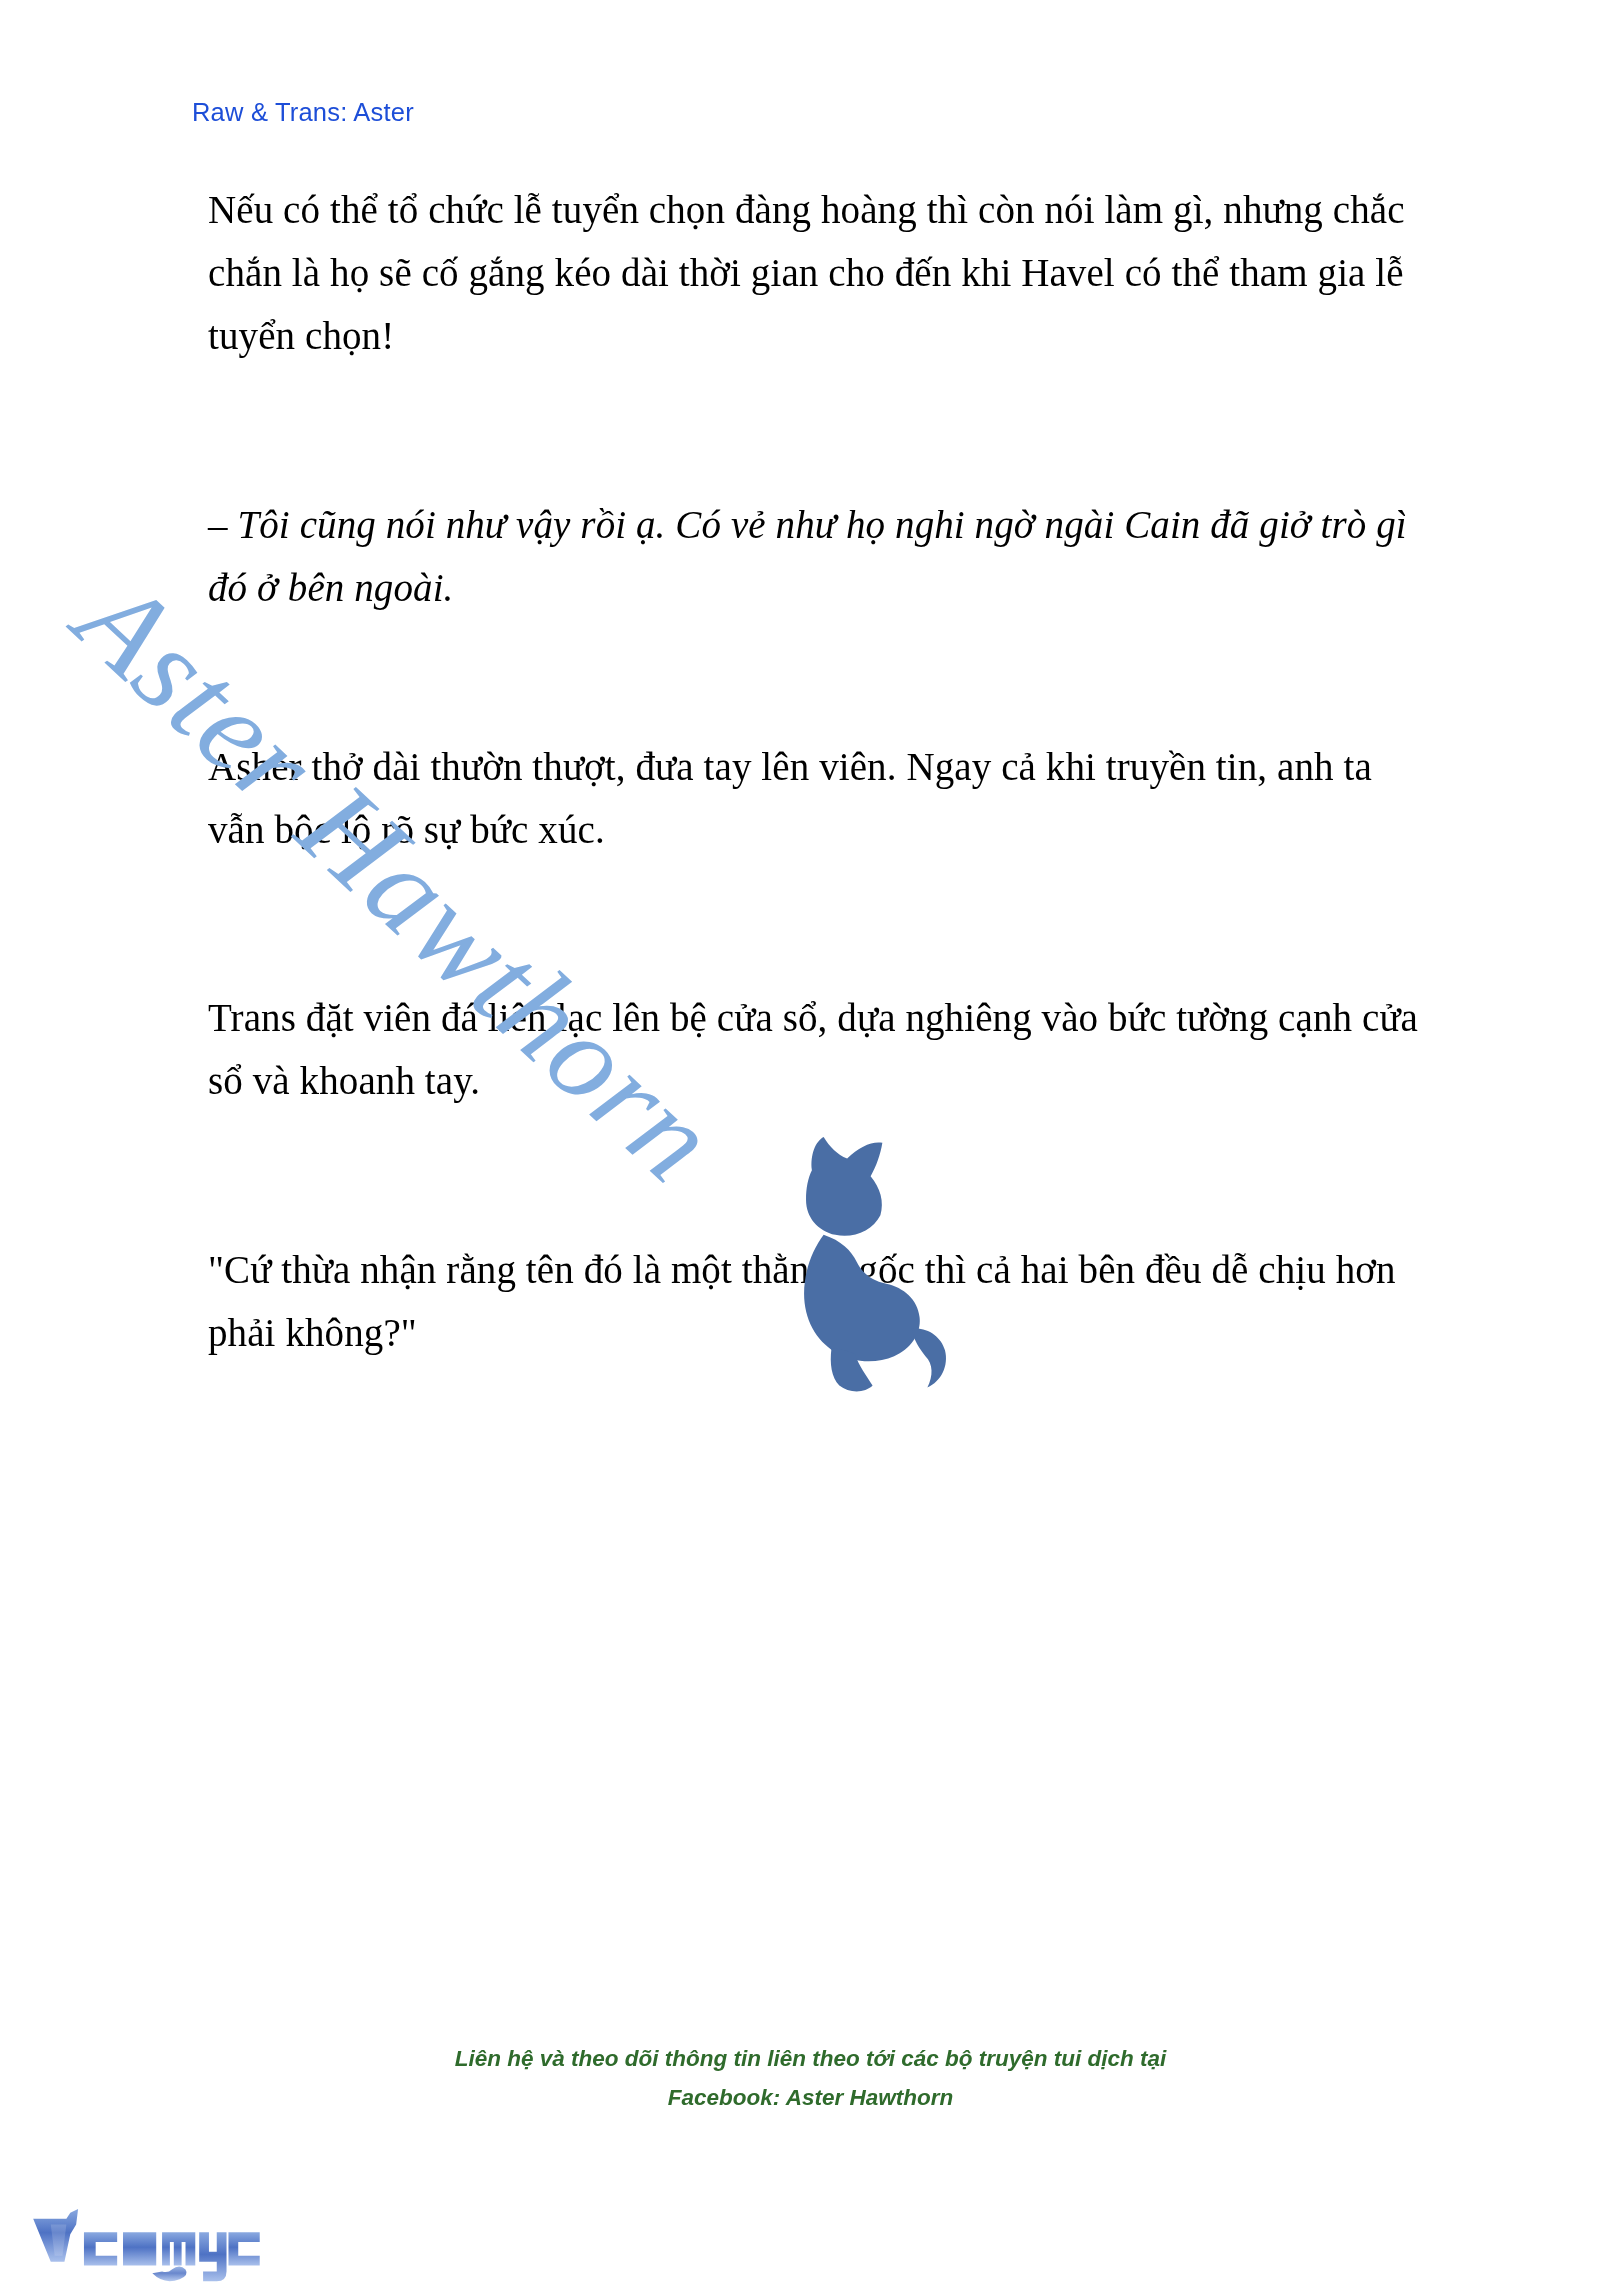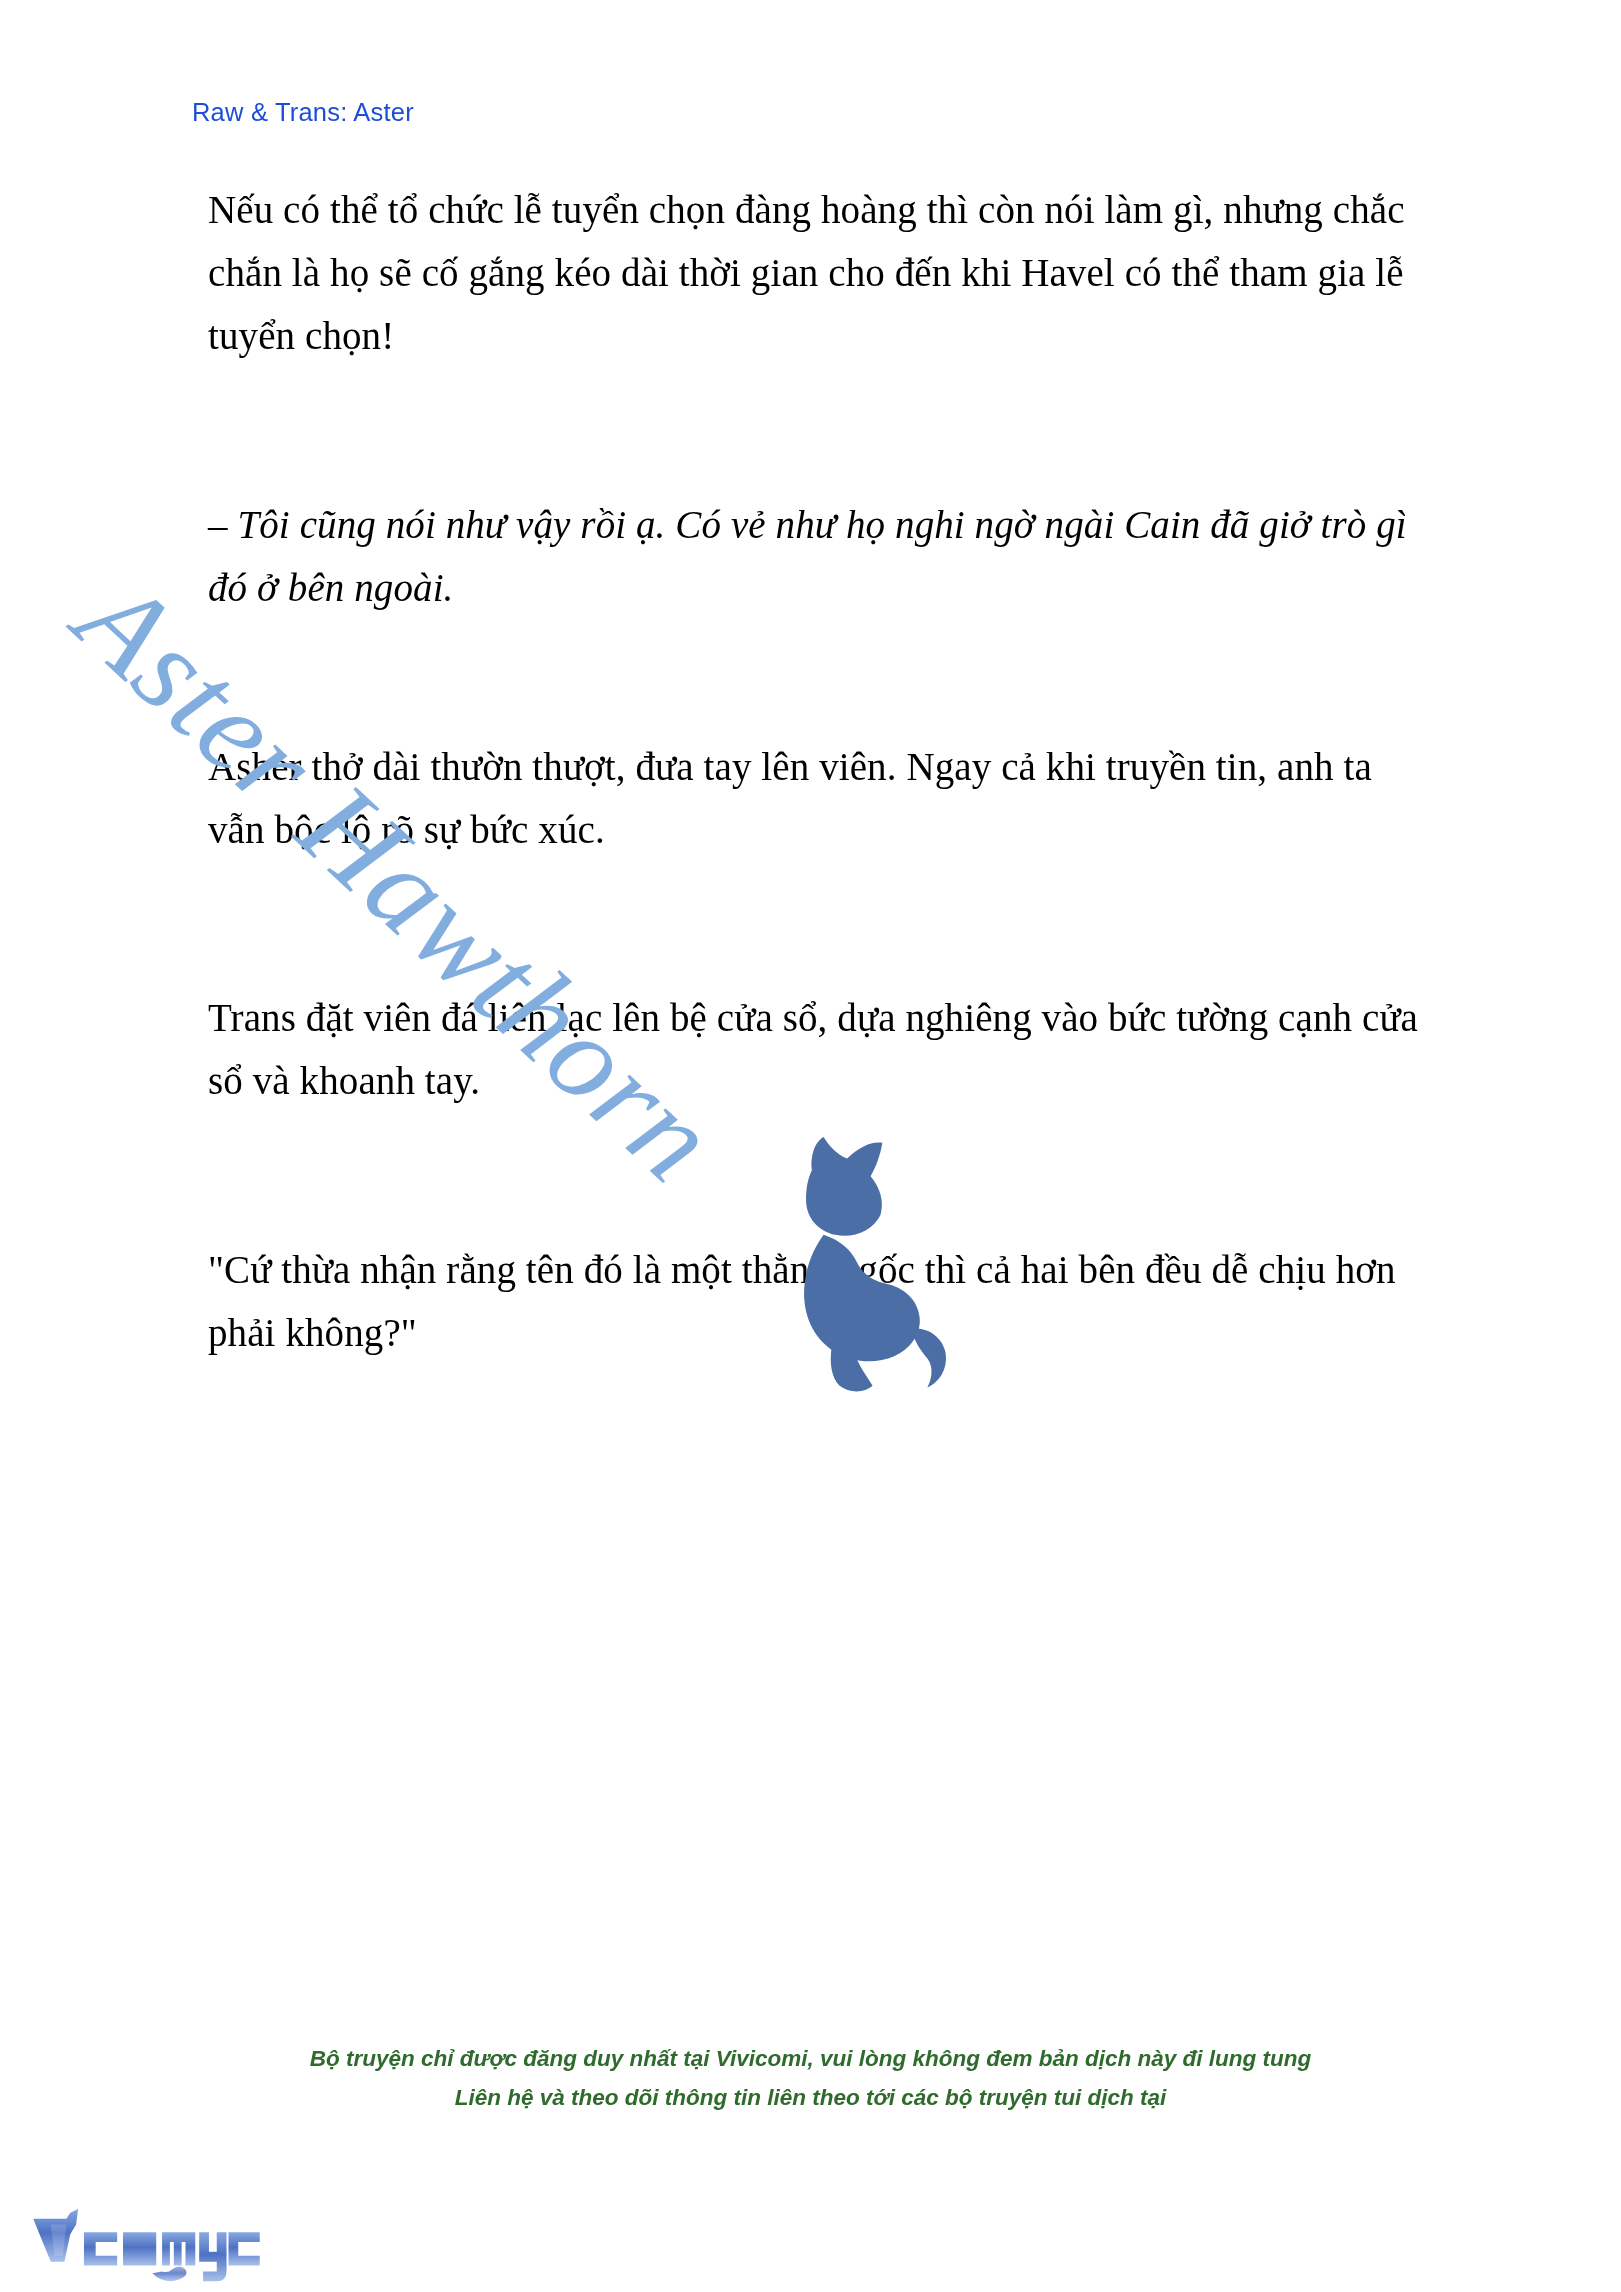--- a/index.html
+++ b/index.html
@@ -153,22 +153,22 @@
 
         <path d="M160 196 C176 194 190 204 194 218
                  C198 234 190 250 176 256
                  C182 244 182 232 174 224
                  C168 216 162 208 160 196 Z"></path>
       </g>
     </svg>
   </div>
 
   <div class="footer-note">
-    <div>Bộ truyện chỉ được đăng duy nhất tại Vivicomi, vui lòng không đem bản dịch này đi lung tung</div>
     <div>Liên hệ và theo dõi thông tin liên theo tới các bộ truyện tui dịch tại</div>
+    <div>Facebook: Aster Hawthorn</div>
   </div>
 
   <div class="brand-logo">
     <svg viewBox="0 0 240 85" width="235" height="83" aria-hidden="true">
       <defs>
         <linearGradient id="lg" x1="0" y1="0" x2="0" y2="1">
           <stop offset="0%" stop-color="#8aa9e0"></stop>
           <stop offset="45%" stop-color="#4e72c4"></stop>
           <stop offset="100%" stop-color="#a9c0ec"></stop>
         </linearGradient>

